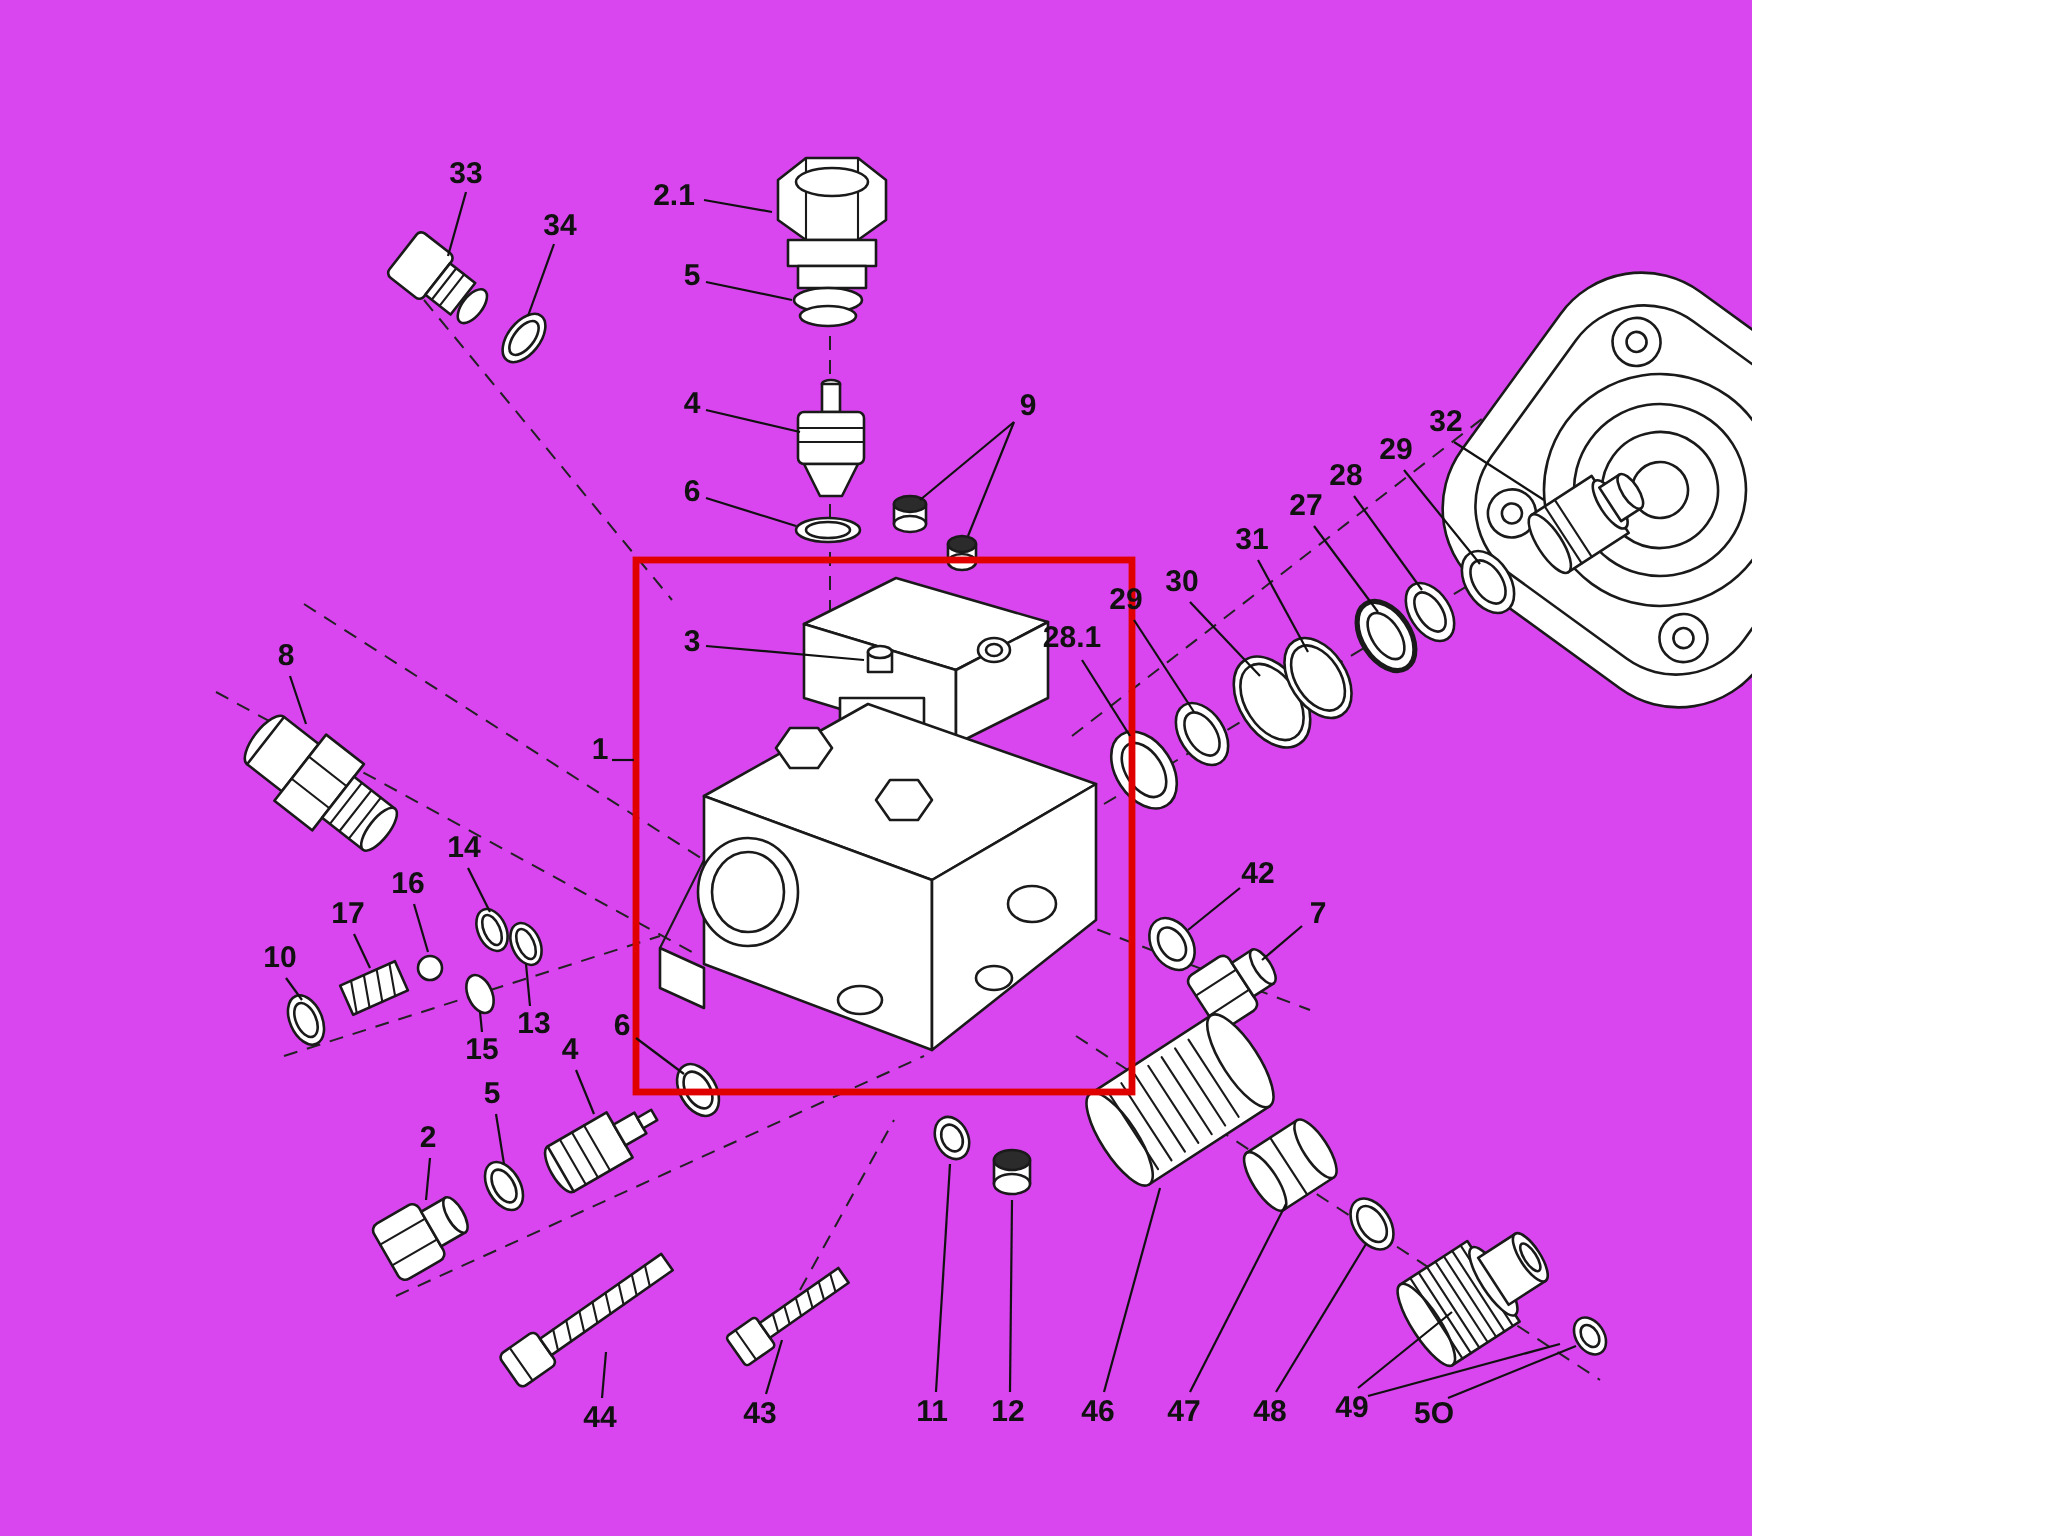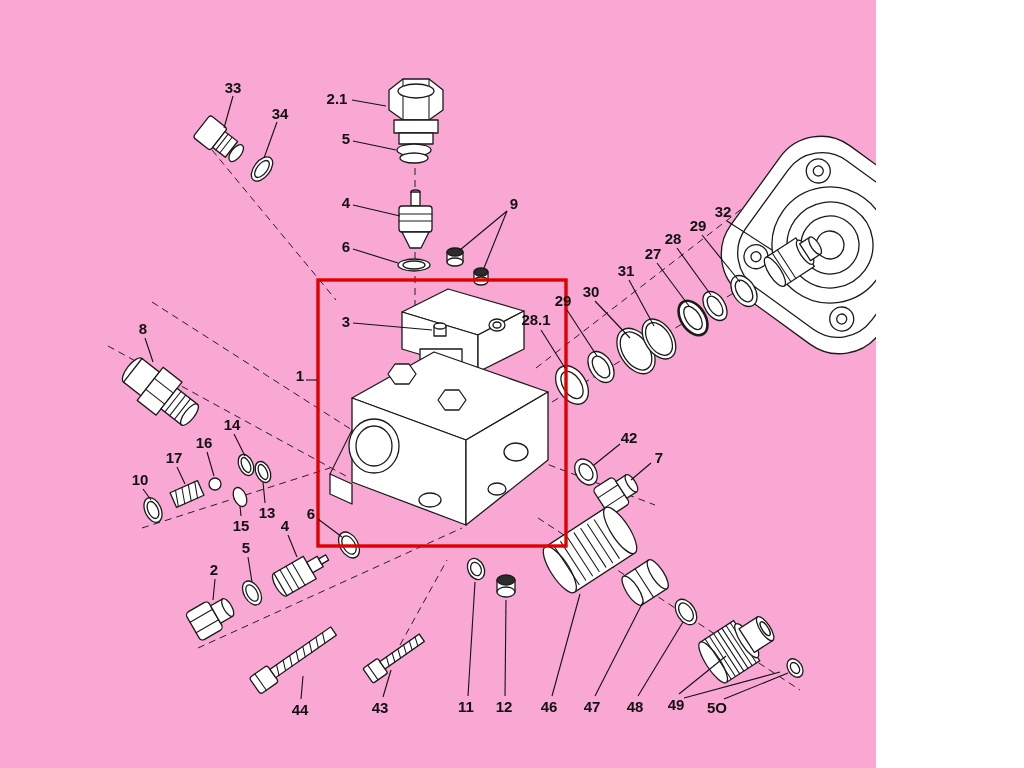--- a/index.html
+++ b/index.html
@@ -1,17 +1,17 @@
 <!DOCTYPE html>
 <html><head>
 <meta charset="utf-8">
 <style>
   html,body { margin:0; padding:0; background:#ffffff; }
   #stage {
-    position:relative; width:876px; height:768px; background:#f9a8d4;
+    position:relative; width:876px; height:768px; background:#d946ef;
     font-family:"Liberation Sans", sans-serif; overflow:hidden;
   }
   svg { display:block; }
 
   
   #parts-layer rect, #parts-layer ellipse, #parts-layer circle,
   #parts-layer polygon, #parts-layer path {
     fill:#ffffff; stroke:#1a1a1a; stroke-width:1.3; stroke-linejoin:round;
   }
   #parts-layer line { stroke:#1a1a1a; stroke-width:1.05; fill:none; stroke-linecap:round; }

